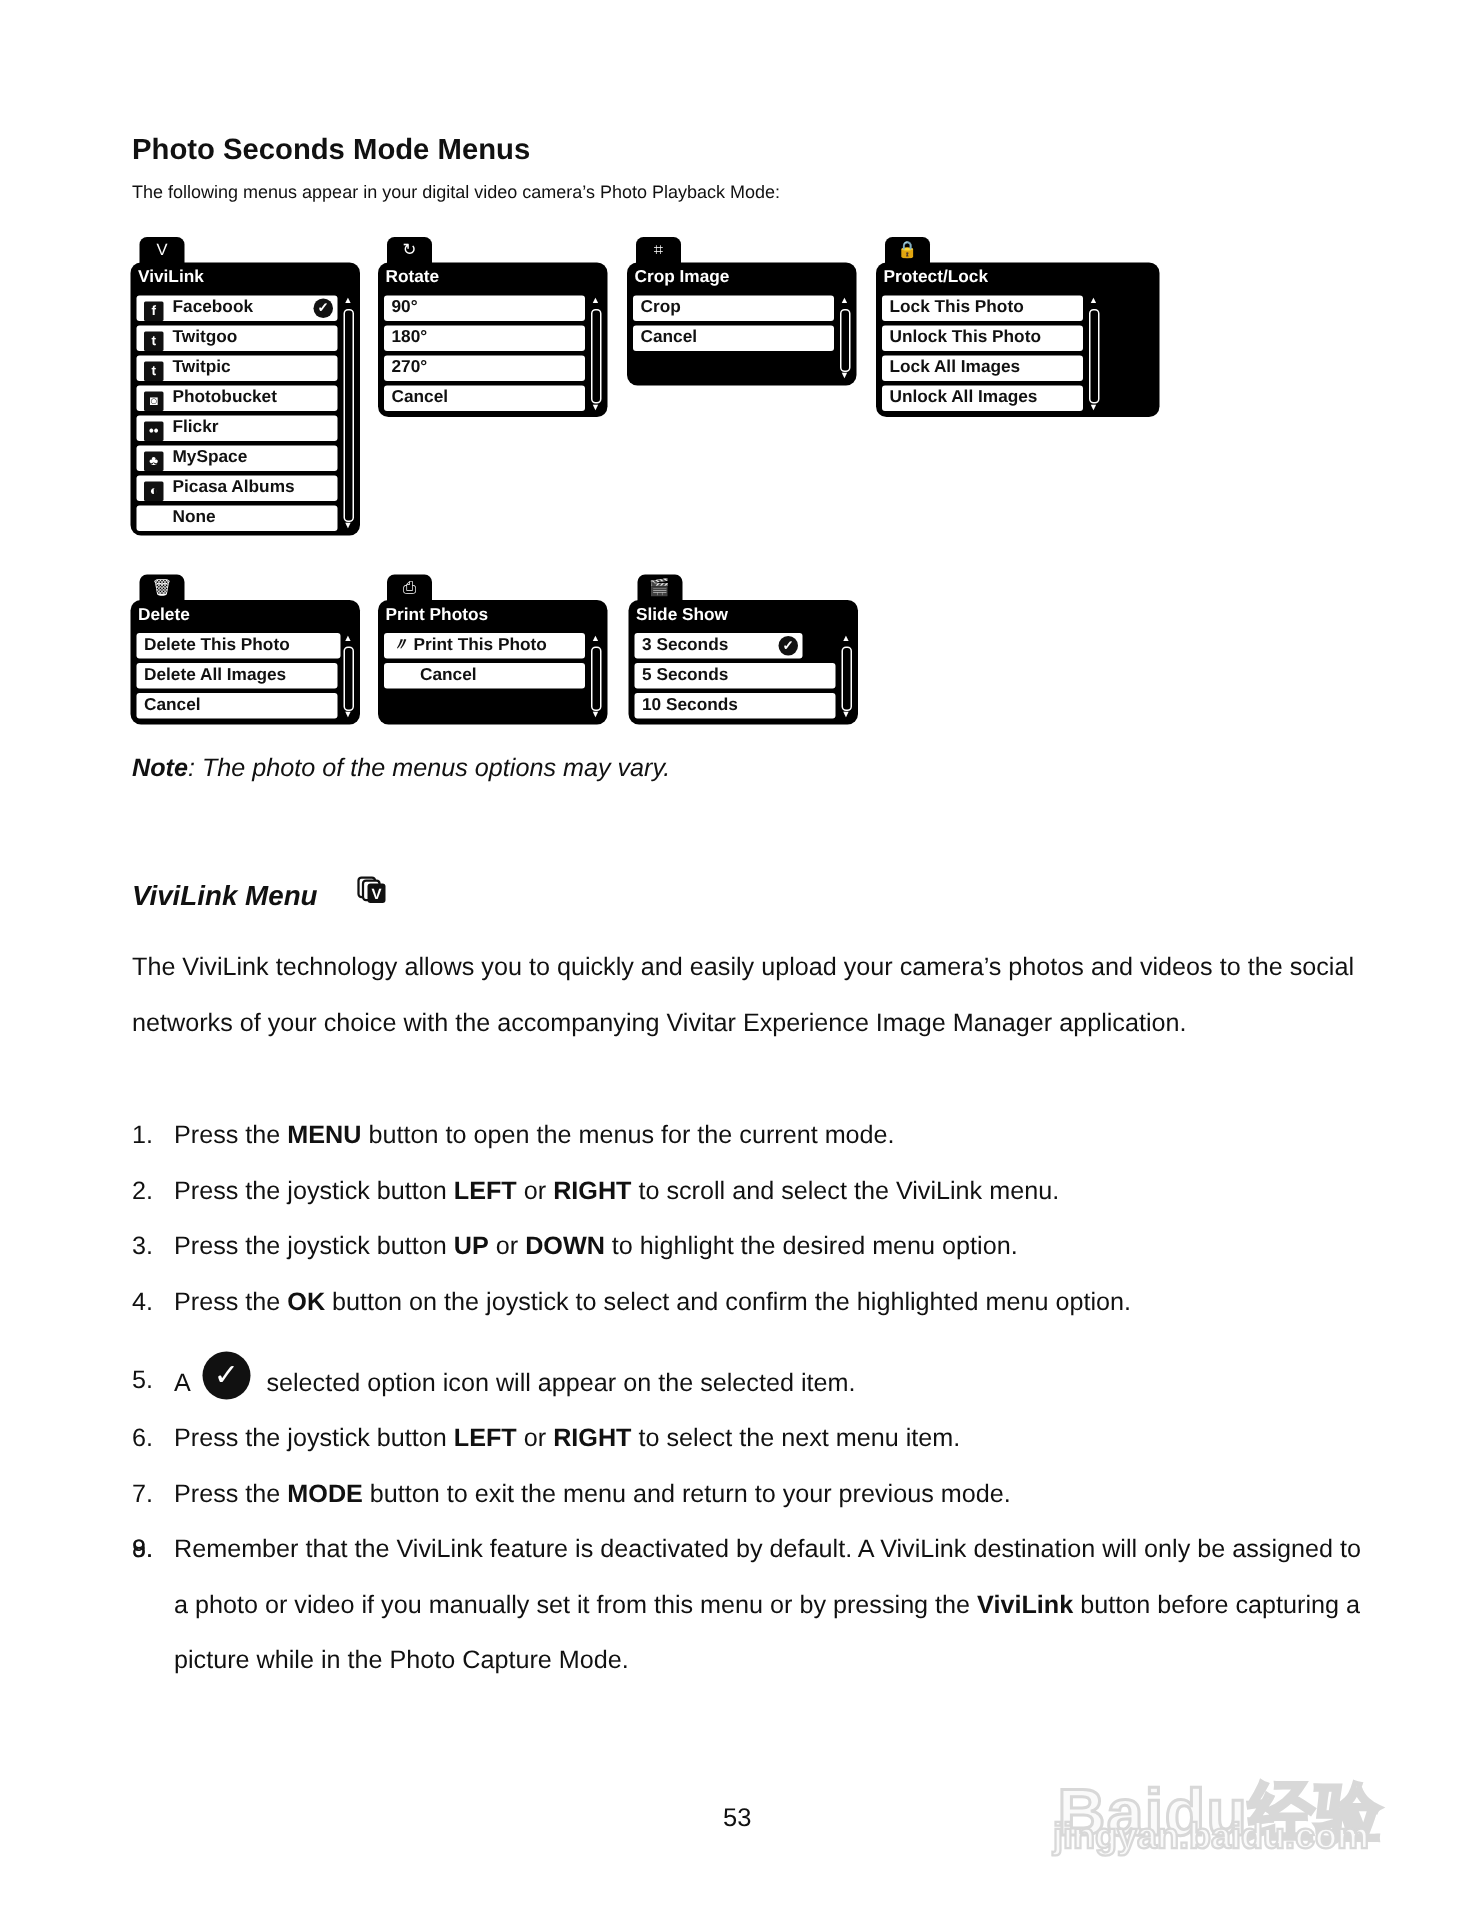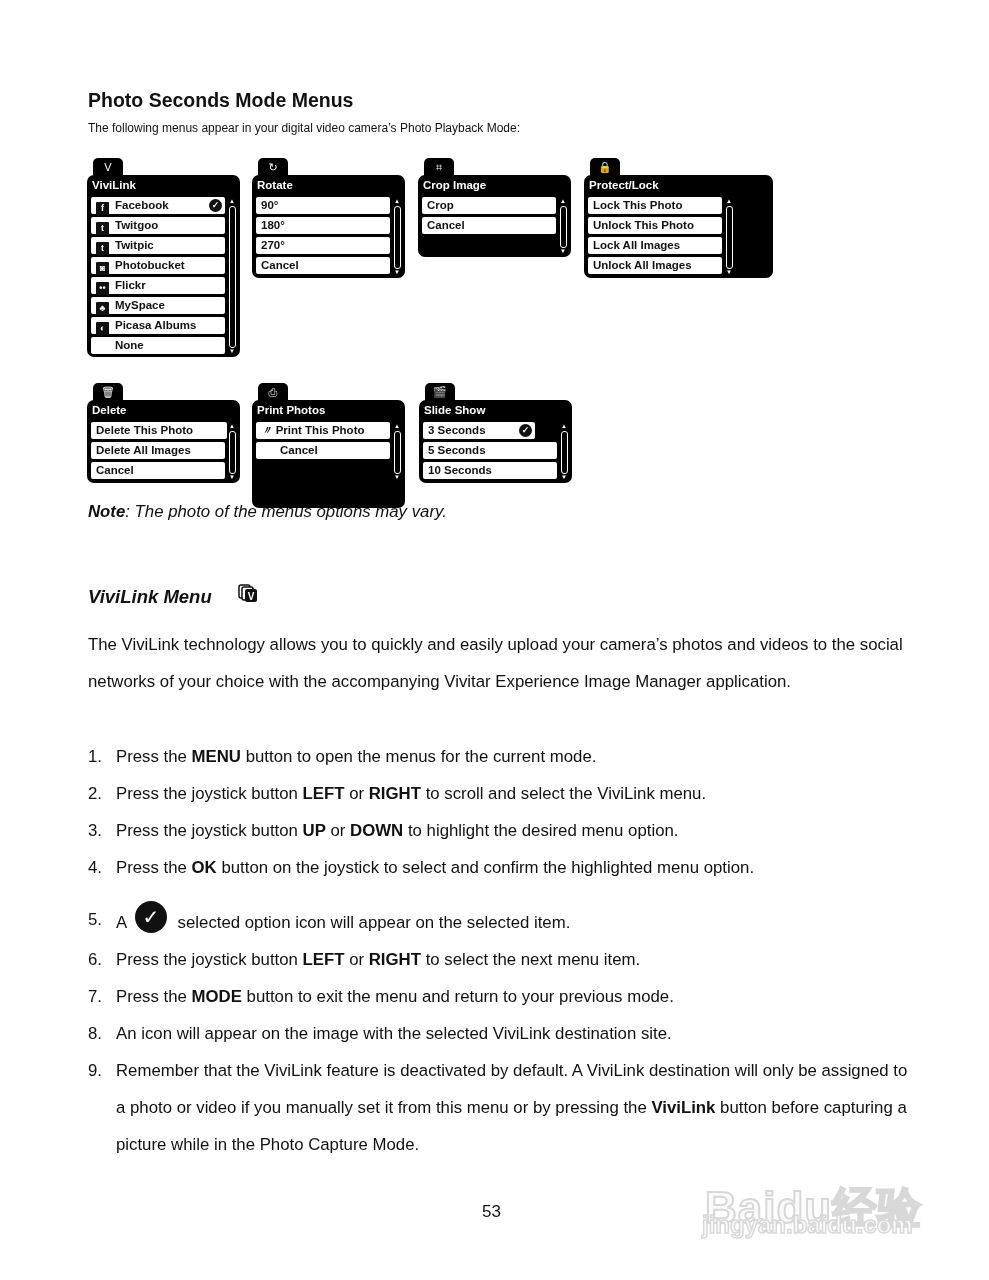--- a/index.html
+++ b/index.html
@@ -111,21 +111,21 @@
         <div class="item" style="top: 22px; width: 136px;"><span>Delete This Photo</span></div>
         <div class="item" style="top: 42px; width: 134px;"><span>Delete All Images</span></div>
         <div class="item" style="top: 62px; width: 134px;"><span>Cancel</span></div>
         <div class="scroll" style="left: 142px; top: 31px; height: 41px;"></div>
         <div class="arr" style="left: 142px; top: 23px;">▲</div>
         <div class="arr" style="left: 142px; top: 74px;">▼</div>
       </div>
     </div>
     <div class="menu" style="left: 252px; top: 383px; width: 153px; height: 103px;">
       <div class="tab">⎙</div>
-      <div class="box" style="width: 153px; height: 108px;">
+      <div class="box" style="width: 153px; height: 83px;">
         <div class="hdr">Print Photos</div>
         <div class="item" style="top: 22px; width: 134px;"><span style="font-style: italic;">〃 </span><span>Print This Photo</span></div>
         <div class="item" style="top: 42px; width: 134px; padding-left: 24px;"><span>Cancel</span></div>
         <div class="scroll" style="left: 142px; top: 31px; height: 41px;"></div>
         <div class="arr" style="left: 142px; top: 23px;">▲</div>
         <div class="arr" style="left: 142px; top: 74px;">▼</div>
       </div>
     </div>
     <div class="menu" style="left: 419px; top: 383px; width: 153px; height: 103px;">
       <div class="tab">🎬</div>
@@ -154,21 +154,21 @@
 <div class="para">The ViviLink technology allows you to quickly and easily upload your camera’s photos and videos to the social networks of your choice with the accompanying Vivitar Experience Image Manager application.</div>
 
 <ol class="steps" id="steps">
     <li><span class="num">1.</span><span>Press the </span><b>MENU</b><span> button to open the menus for the current mode.</span></li>
     <li><span class="num">2.</span><span>Press the joystick button </span><b>LEFT</b><span> or </span><b>RIGHT</b><span> to scroll and select the ViviLink menu.</span></li>
     <li><span class="num">3.</span><span>Press the joystick button </span><b>UP</b><span> or </span><b>DOWN</b><span> to highlight the desired menu option.</span></li>
     <li><span class="num">4.</span><span>Press the </span><b>OK</b><span> button on the joystick to select and confirm the highlighted menu option.</span></li>
     <li class="tall"><span class="num">5.</span><span>A </span><span class="inline-check">✓</span><span> selected option icon will appear on the selected item.</span></li>
     <li><span class="num">6.</span><span>Press the joystick button </span><b>LEFT</b><span> or </span><b>RIGHT</b><span> to select the next menu item.</span></li>
     <li><span class="num">7.</span><span>Press the </span><b>MODE</b><span> button to exit the menu and return to your previous mode.</span></li>
-    <li><span class="num">8.</span><span>An icon will appear on the image with the selected ViviLink destination site.</span></li>
+    <li><span class="num">8.</span></li>
     <li><span class="num">9.</span><span>Remember that the ViviLink feature is deactivated by default. A ViviLink destination will only be assigned to a photo or video if you manually set it from this menu or by pressing the </span><b>ViviLink</b><span> button before capturing a picture while in the Photo Capture Mode.</span></li>
   </ol>
 
 <div class="pagenum">53</div>
 
 <div class="watermark">
   <div class="wm1">Baidu经验</div>
   <div class="wm2">jingyan.baidu.com</div>
 </div>
 

